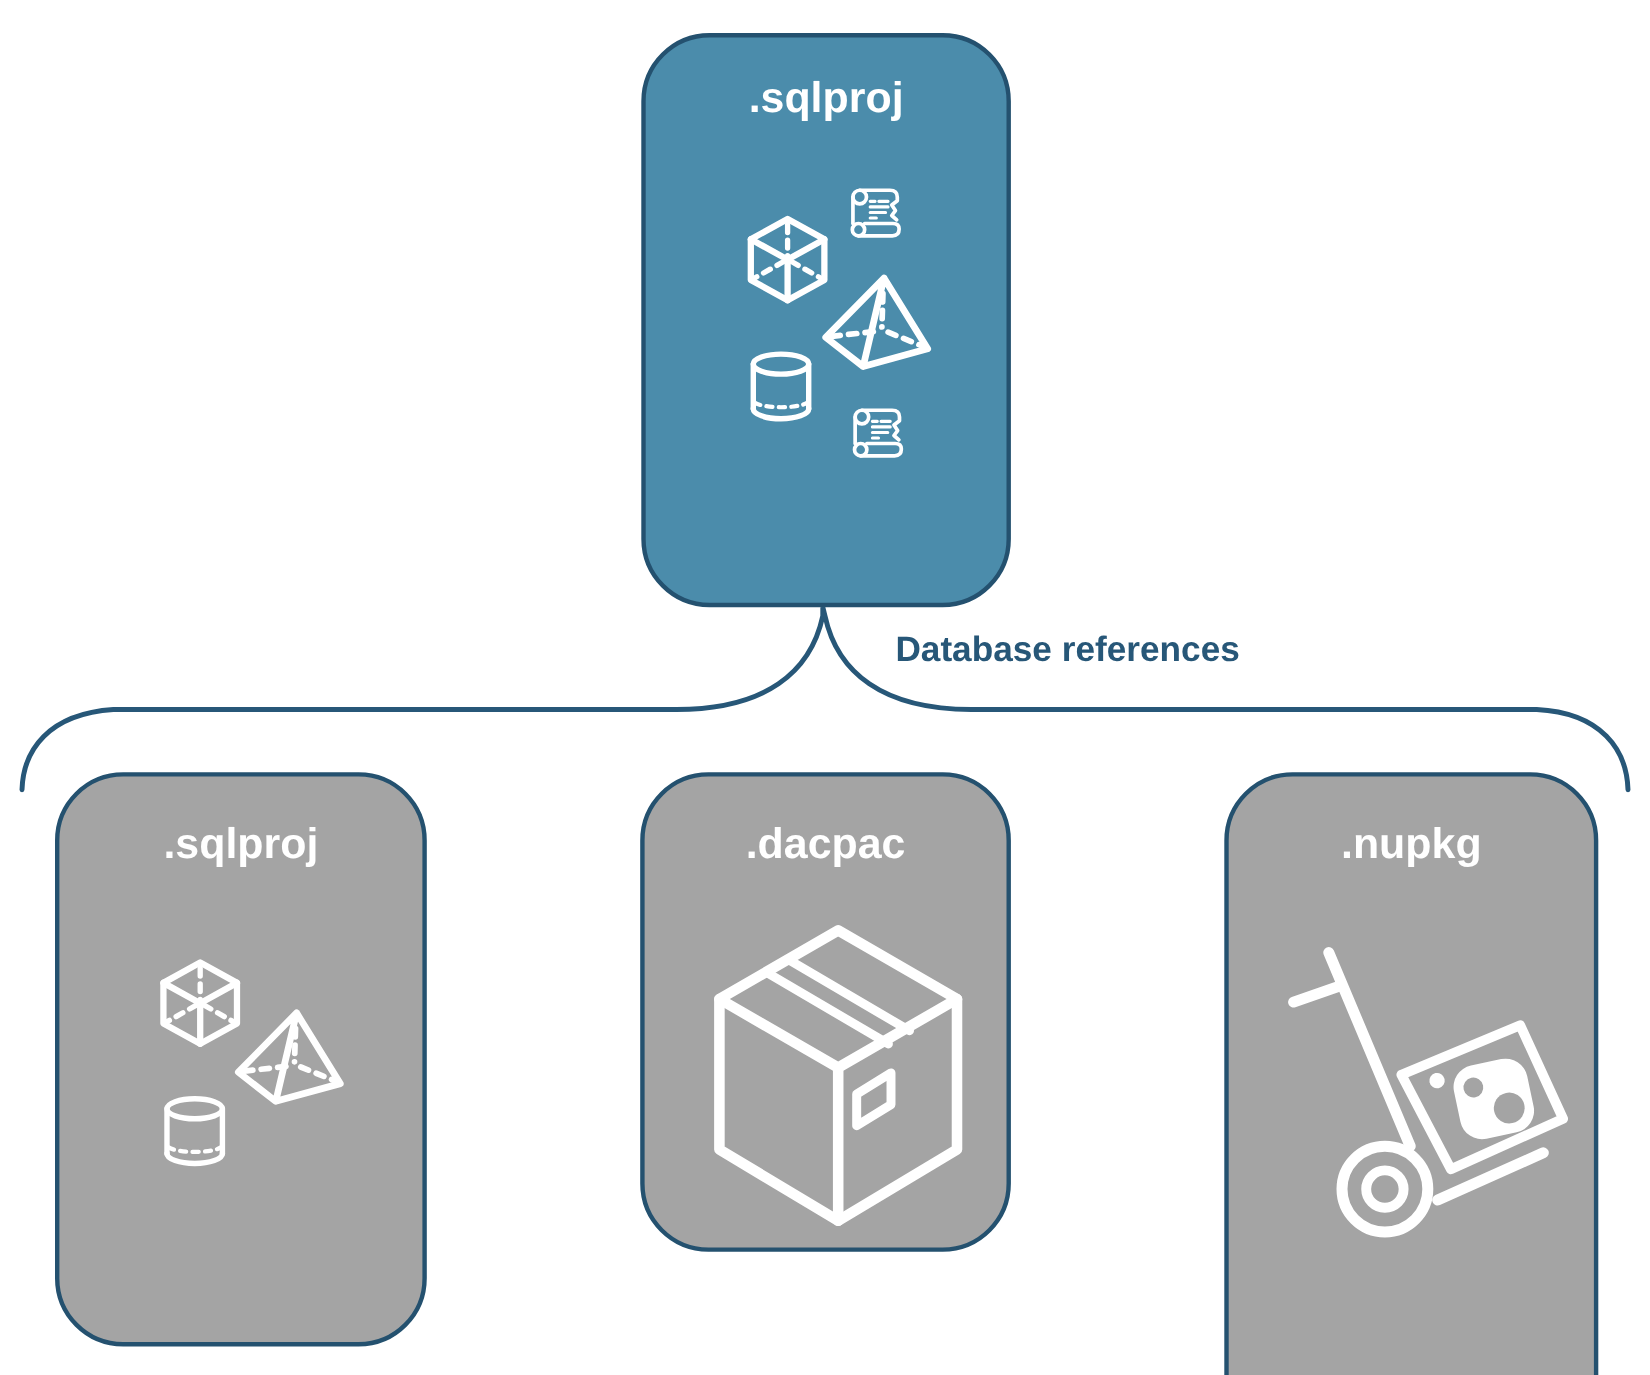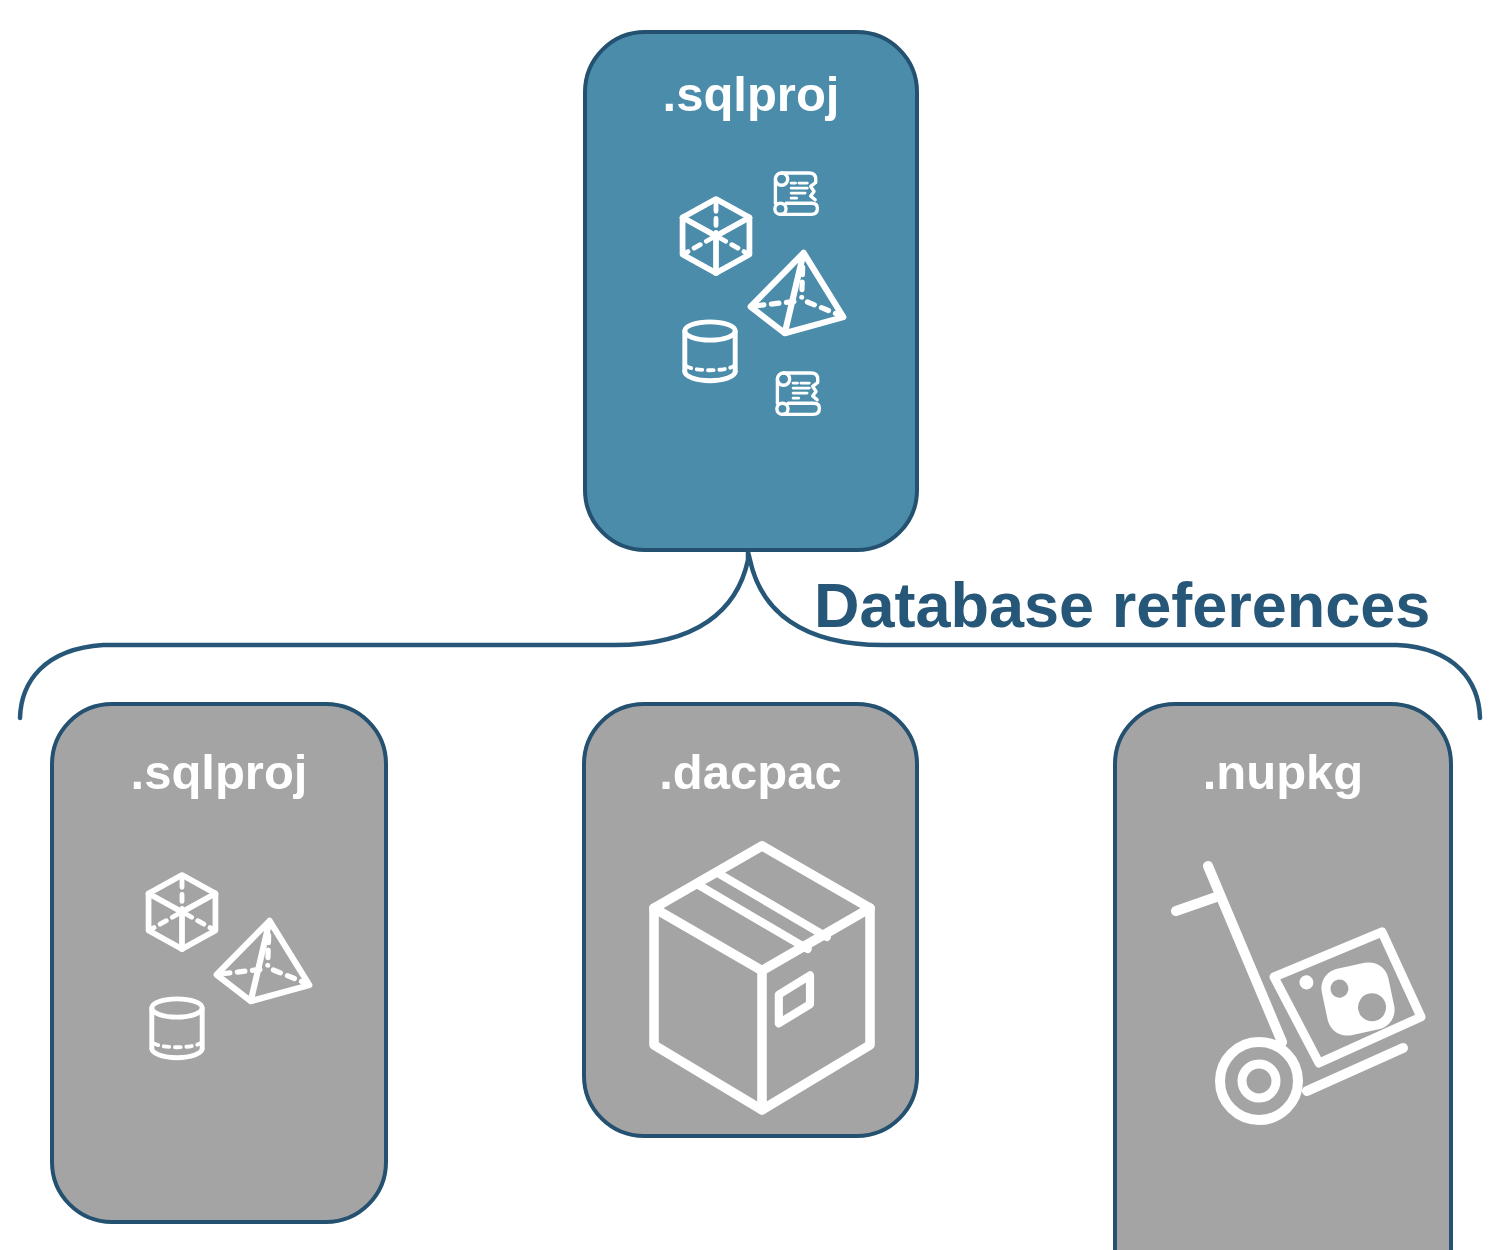--- a/index.html
+++ b/index.html
@@ -18,30 +18,30 @@
     position:absolute;box-sizing:border-box;
     border:4.5px solid var(--stroke);
     border-radius:62px;
   }
   .card.parent{left:583px;top:30px;width:336px;height:522px;background:var(--parent-fill);}
   .card.c1{left:50px;top:702px;width:338px;height:522px;background:var(--child-fill);}
   .card.c2{left:582px;top:702px;width:337px;height:436px;background:var(--child-fill);}
   .card.c3{left:1113px;top:702px;width:340px;height:667px;background:var(--child-fill);}
   .card h2{
     margin:0;text-align:center;color:#fff;font-weight:700;
-    font-size:49px;letter-spacing:0px;line-height:1;
+    font-size:39px;letter-spacing:0px;line-height:1;
   }
   .card.parent h2{margin-top:36px;}
   .card.c1 h2,.card.c2 h2,.card.c3 h2{margin-top:42px;}
   .ic{position:absolute;}
   .ic svg{display:block;width:100%;height:100%;}
   .brace{position:absolute;left:0;top:0;width:1500px;height:1250px;pointer-events:none;}
   .connector-label{
     position:absolute;left:814px;top:574px;
-    font-size:63px;font-weight:700;color:var(--connector-text);
+    font-size:32px;font-weight:700;color:var(--connector-text);
     white-space:nowrap;line-height:1;
   }
   
   .wire{stroke:var(--icon-color);fill:none;stroke-linecap:round;stroke-linejoin:round;}
 </style>
 </head>
 <body>
 
 <div class="stage">
 

